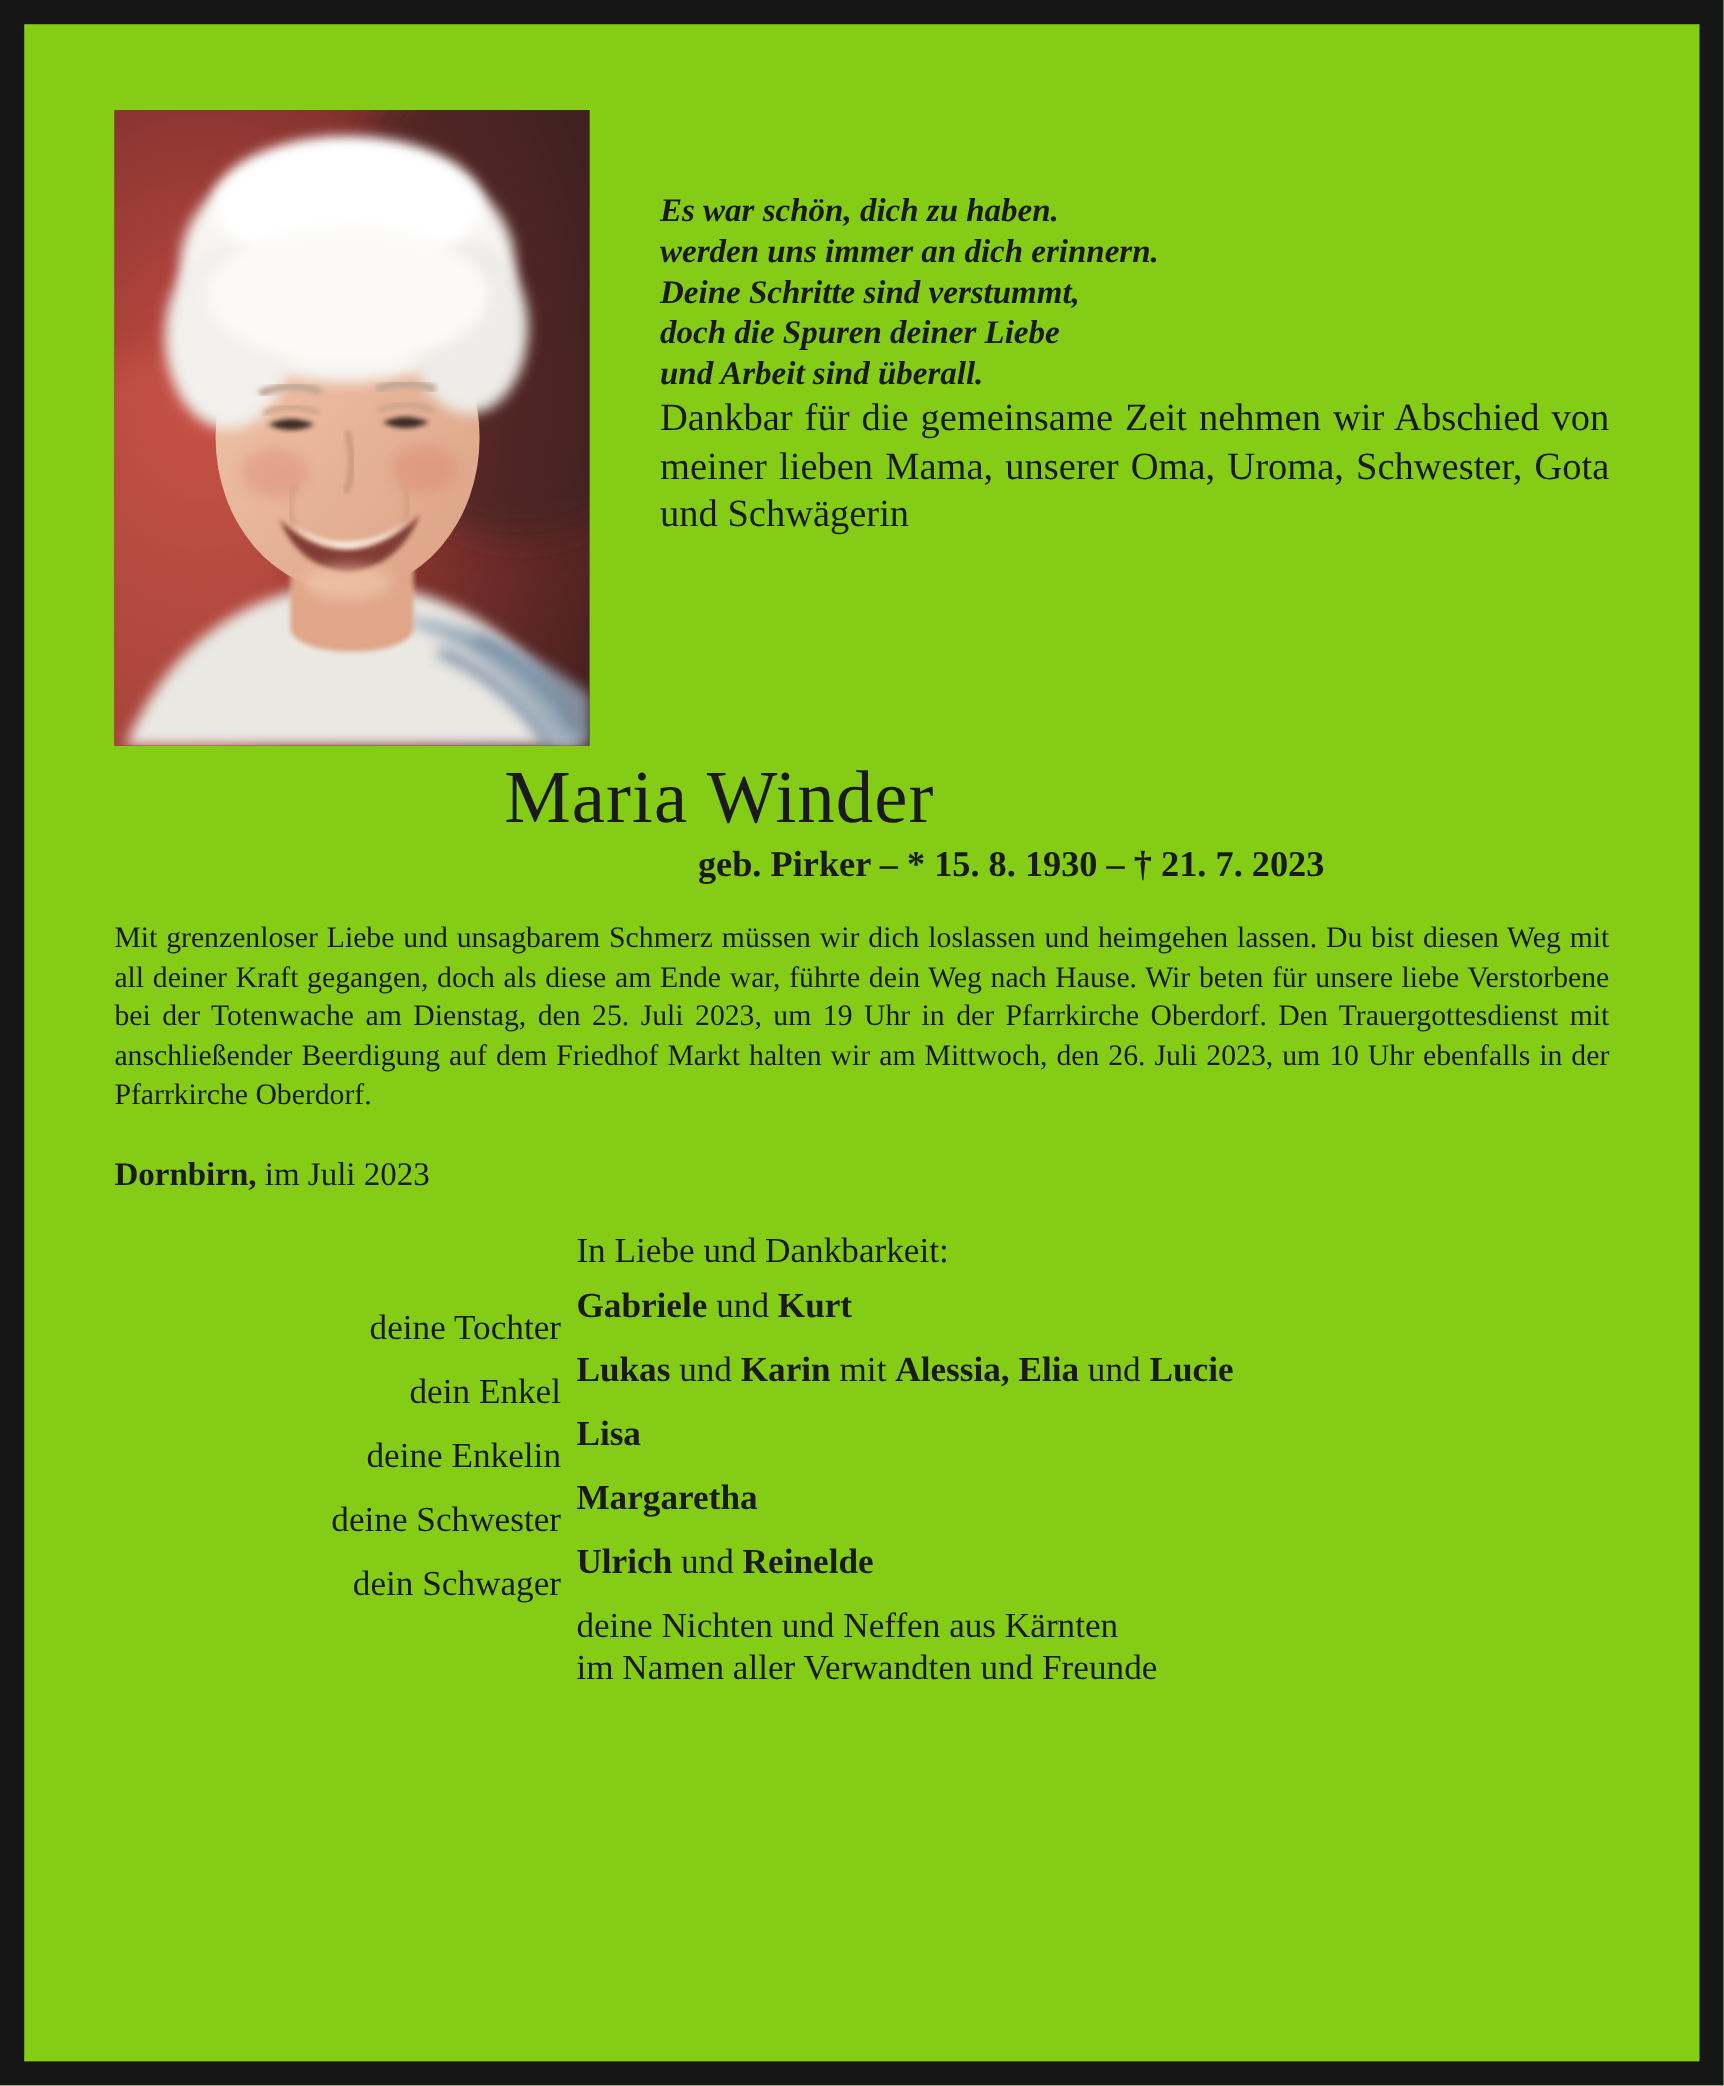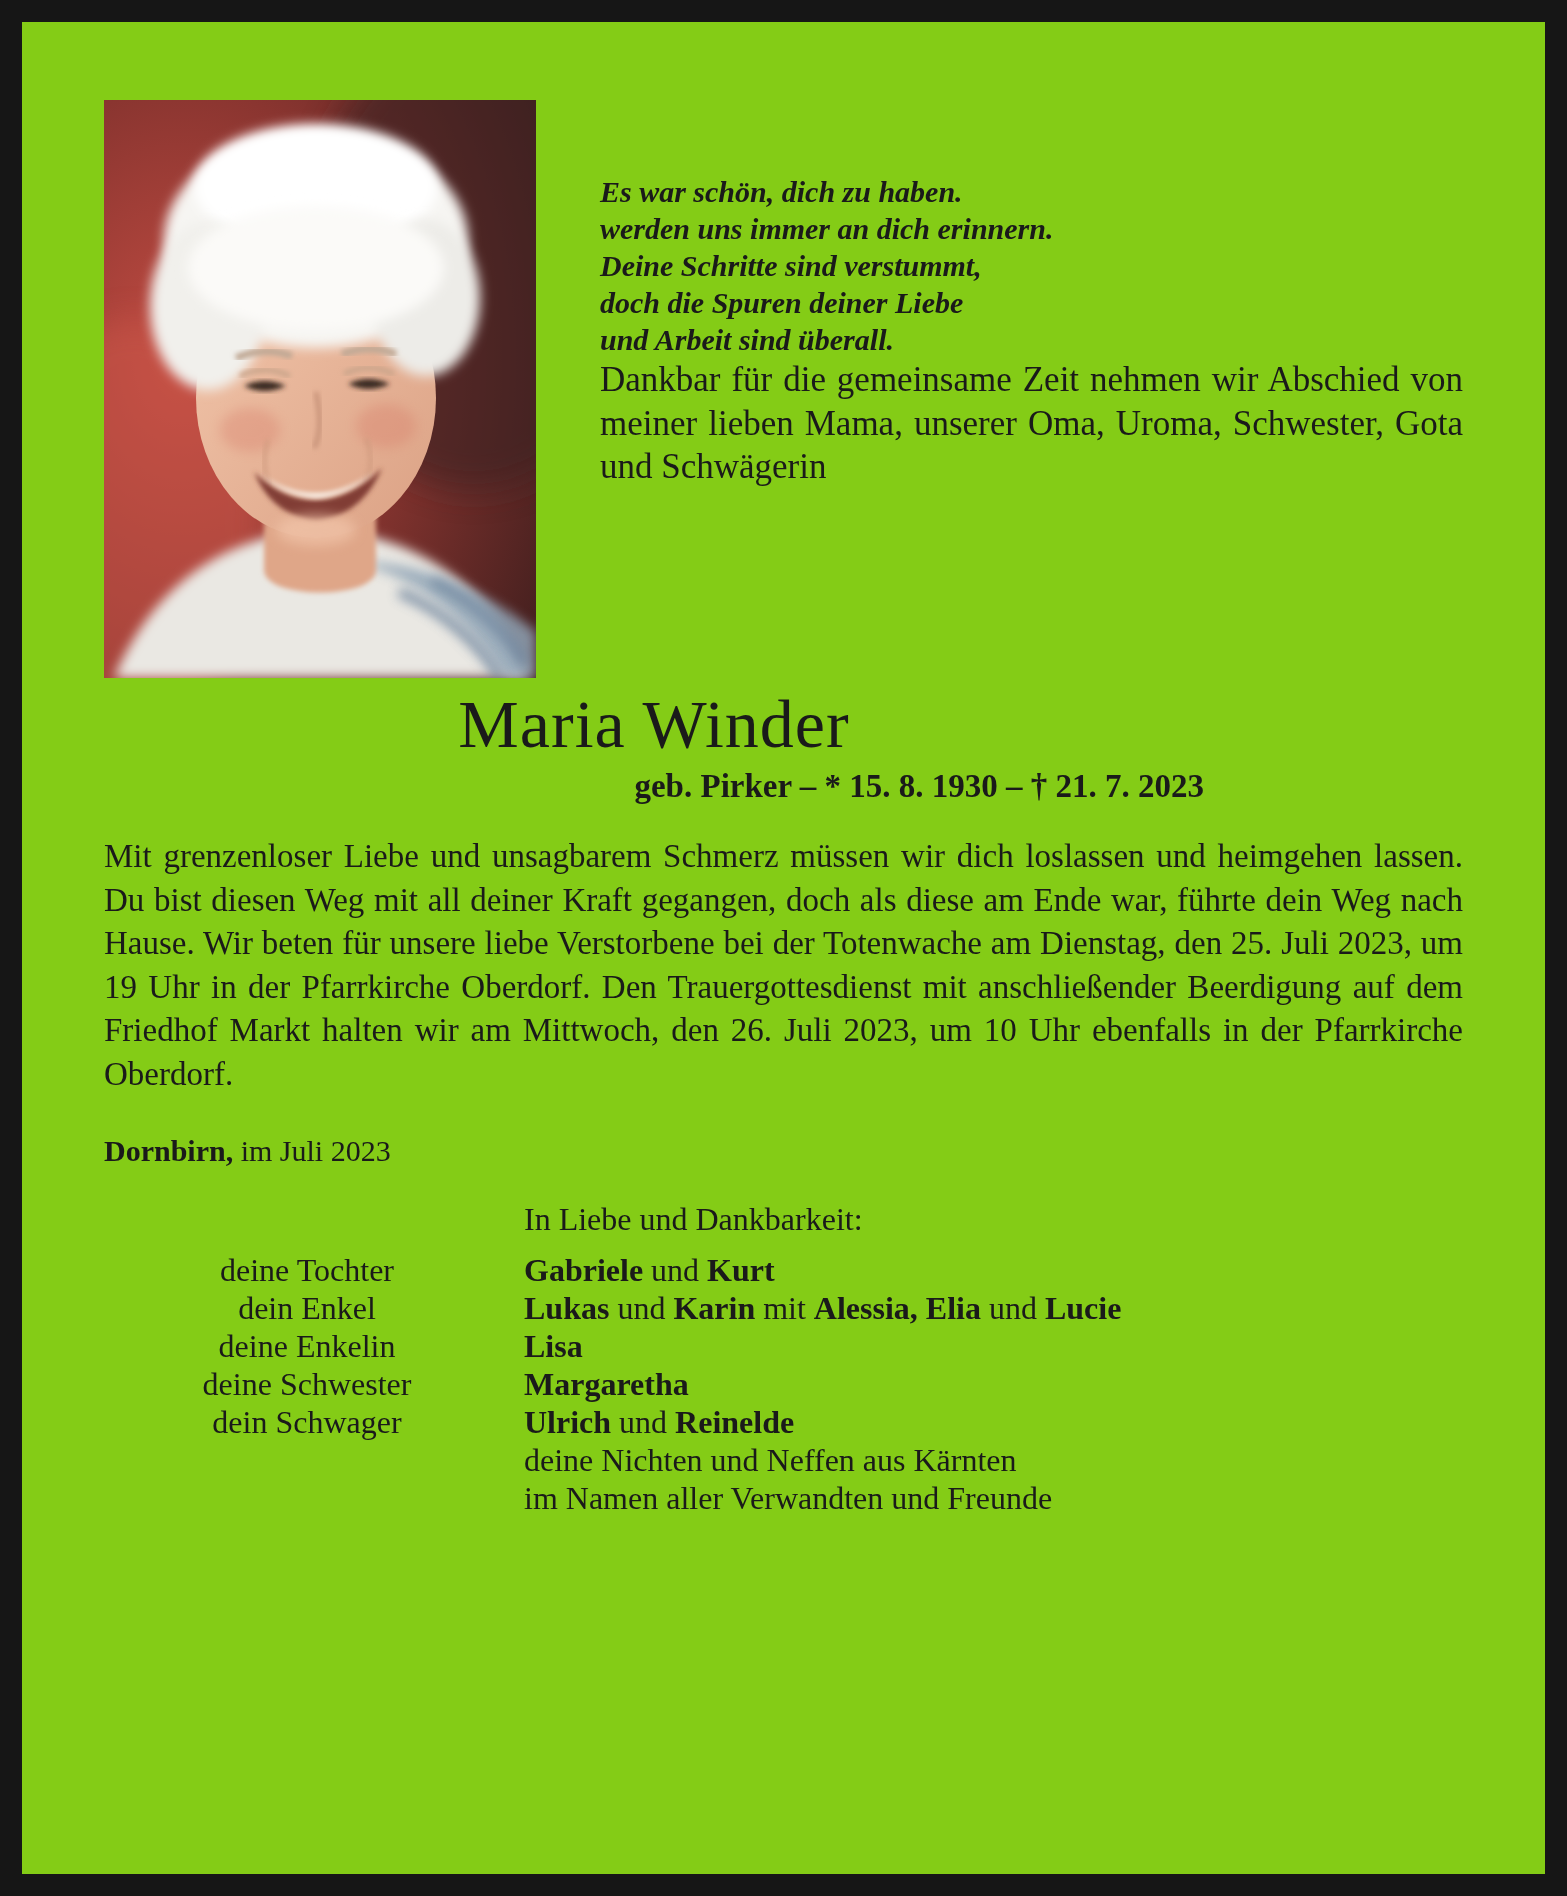--- a/index.html
+++ b/index.html
@@ -17,30 +17,30 @@
   }
   .top{display:flex;gap:64px;}
   .photo{width:432px;height:578px;flex:none;overflow:hidden;background:#7a2f2b;}
   .photo svg{display:block;}
   .right-col{flex:1;padding-top:74px;}
   .poem{font-style:italic;font-weight:600;font-size:30px;line-height:1.23;}
   .intro{font-size:35px;line-height:1.24;text-align:justify;}
   .name-block{width:1100px;text-align:center;margin-top:8px;}
   .name{font-size:68px;line-height:1.12;font-weight:400;letter-spacing:1px;}
   .dates{font-size:33px;font-weight:bold;margin-top:6px;text-align:right;}
-  .body-text{margin-top:30px;font-size:33px;line-height:1.32;text-align:justify;}
+  .body-text{margin-top:30px;font-size:27px;line-height:1.32;text-align:justify;}
   .place-date{margin-top:38px;font-size:30px;}
   .family-wrap{margin-top:32px;font-size:32px;line-height:1.19;}
   .family-grid{
     display:grid;
     grid-template-columns:406px auto;
     column-gap:14px;
     row-gap:0;
   }
-  .fam-label{text-align:center;white-space:nowrap;}
+  .fam-label{text-align:right;white-space:nowrap;margin-top:20px;}
   .fam-names{text-align:left;}
   .closing-row{margin-bottom:12px;}
   .b{font-weight:bold;}
 </style>
 </head>
 <body>
 
 <div class="page">
 
   <div class="top">

